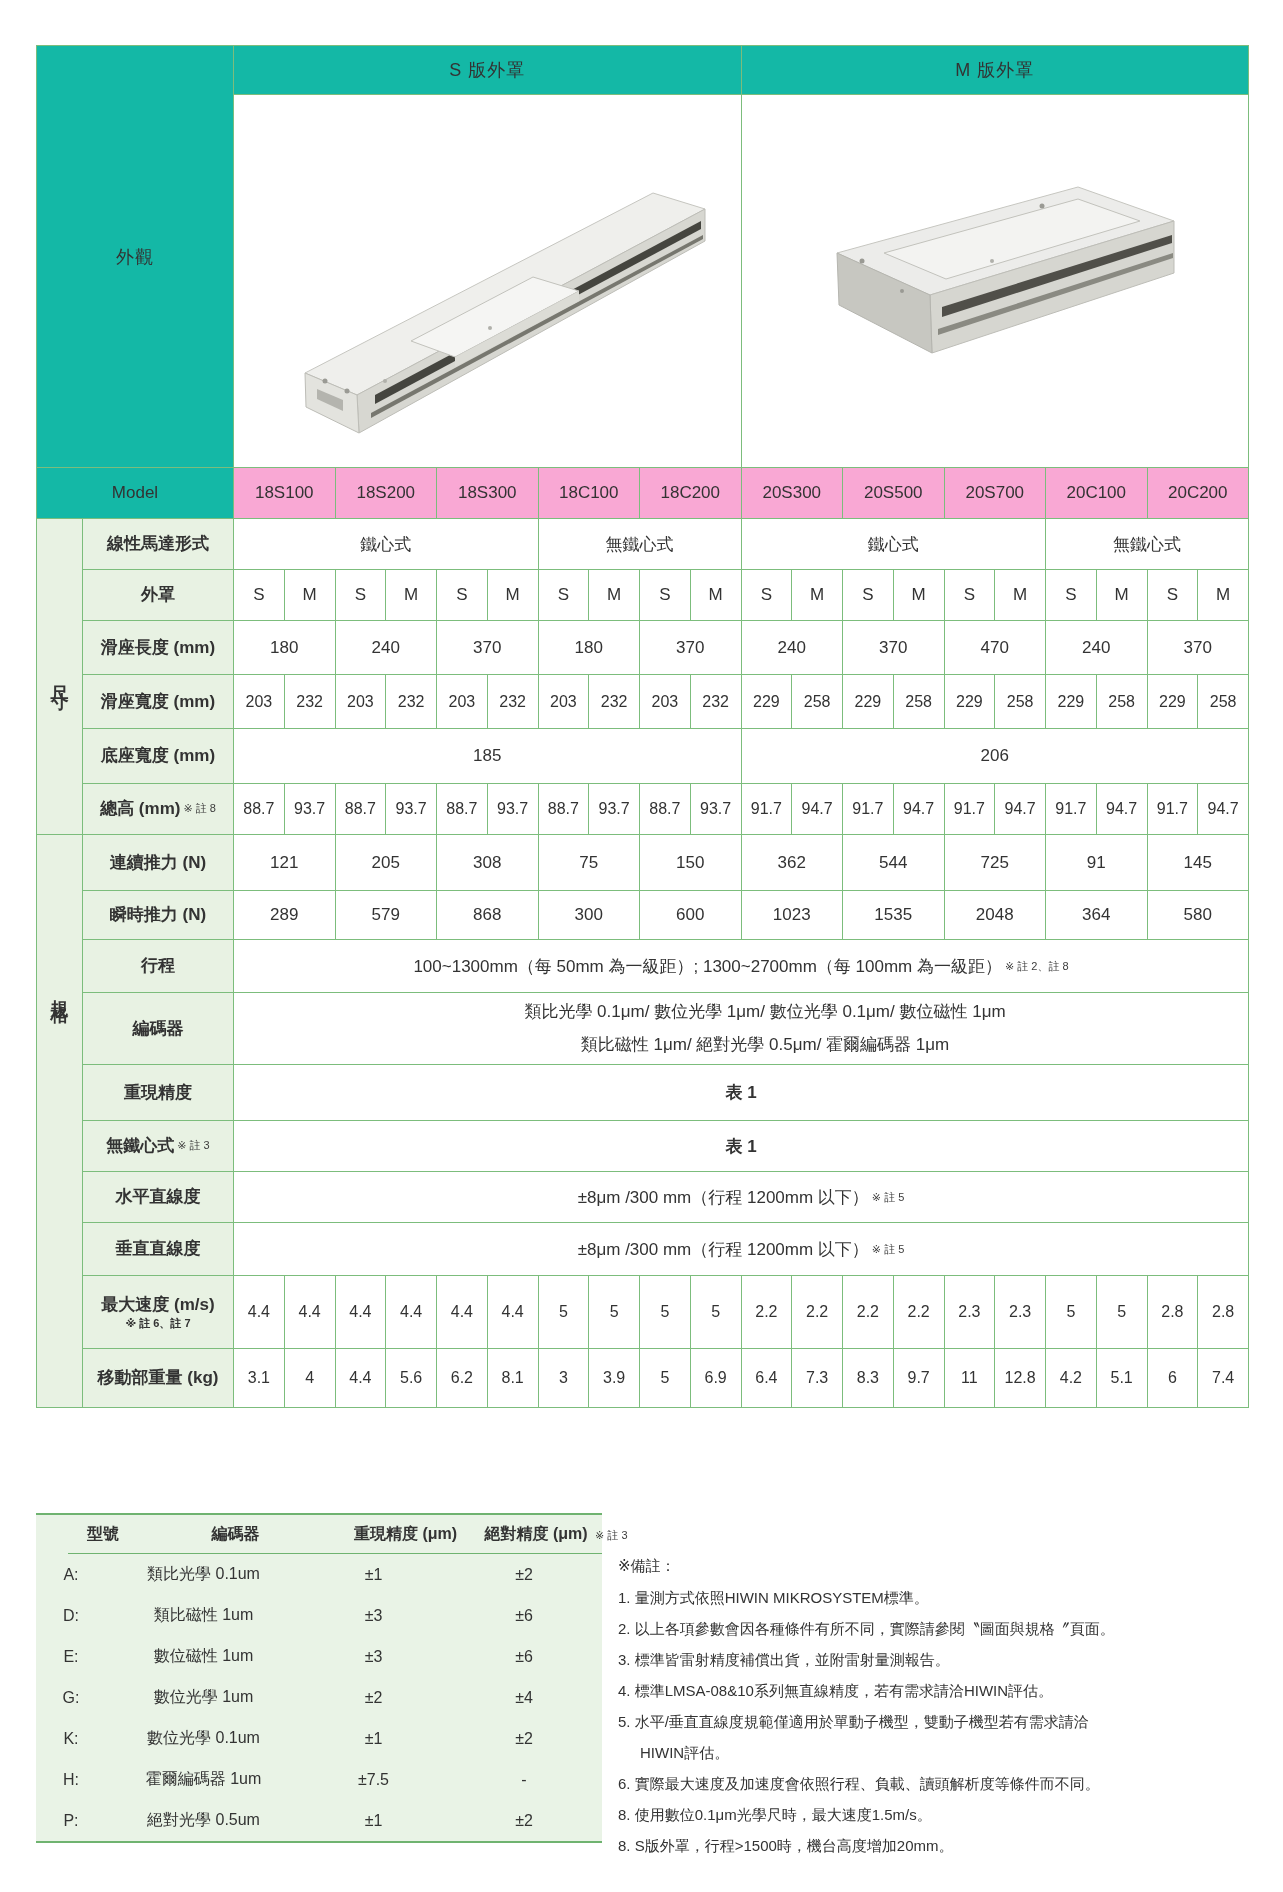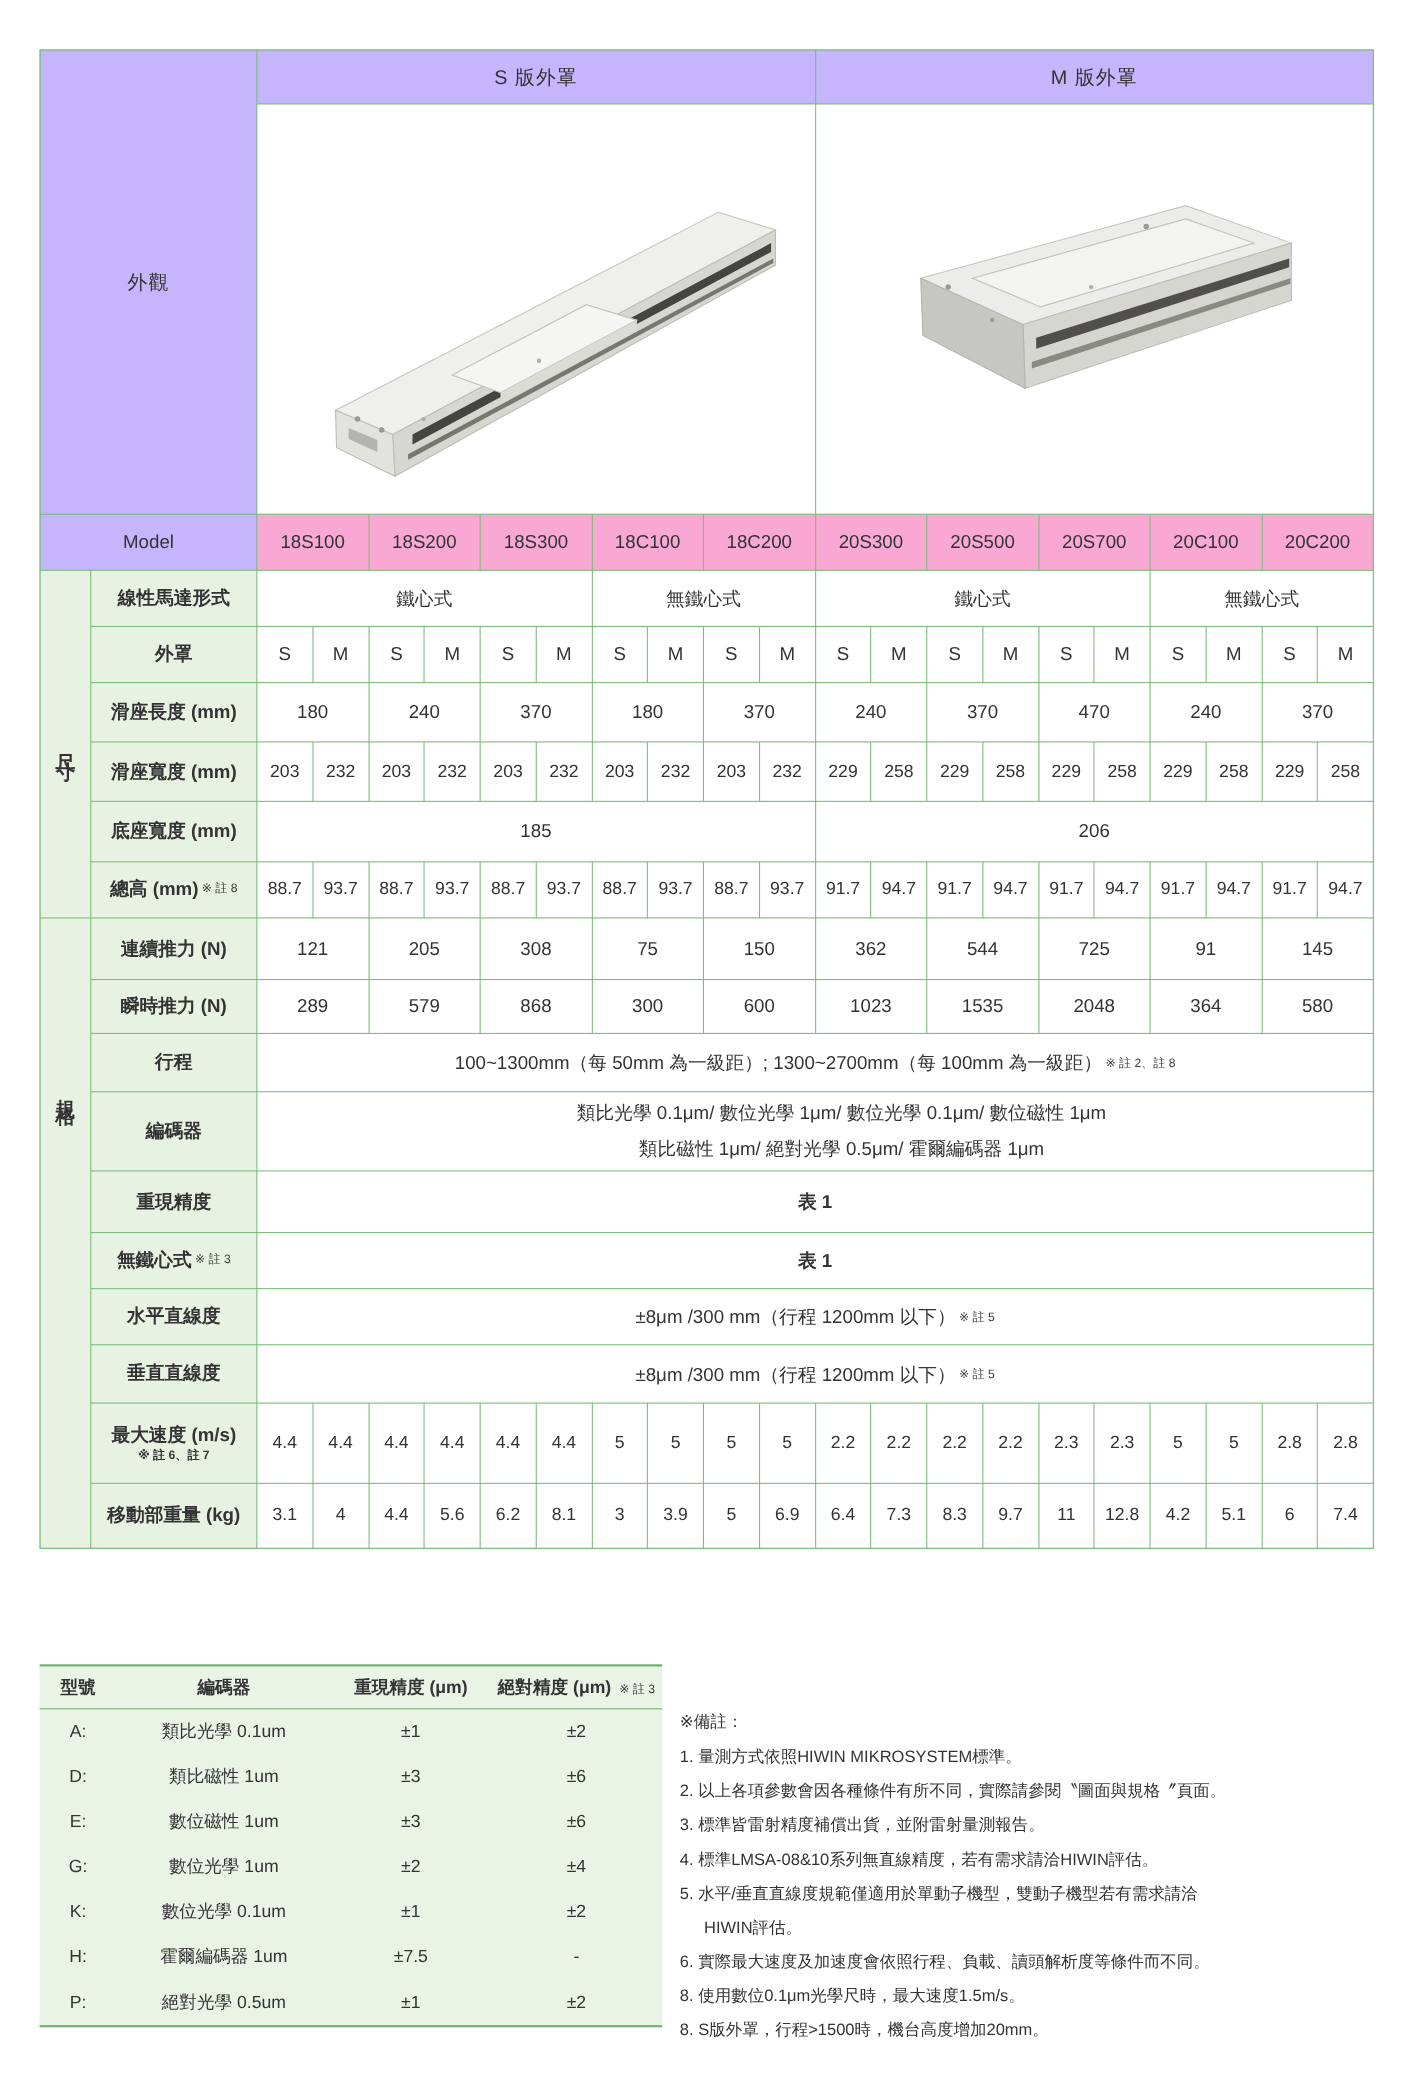--- a/index.html
+++ b/index.html
@@ -8,21 +8,21 @@
 
   
   .main-table{
     position:absolute;left:36px;top:45px;width:1211px;
     display:grid;
     grid-template-columns:45px 150px repeat(20,1fr);
     grid-template-rows:48px 372px 50px 50px 50px 53px 53px 54px 50px 55px 48px 52px 71px 55px 50px 50px 52px 72px 58px;
     gap:1px;background:#7cbd7c;border:1px solid #7cbd7c;
   }
   .main-table > div{min-width:0;}
-  .gcell{background:#c4b5fd;display:flex;align-items:center;justify-content:center;}
+  .gcell{background:#14b8a6;display:flex;align-items:center;justify-content:center;}
   .wcell{background:#ffffff;display:flex;align-items:center;justify-content:center;text-align:left;}
   .hcell{font-size:18px;font-weight:500;letter-spacing:1px;}
   .lcell{background:#e8f2e3;display:flex;flex-direction:column;align-items:center;justify-content:center;text-align:center;font-size:17px;font-weight:700;line-height:1.25;}
   .gutter{background:#e8f2e3;display:flex;align-items:center;justify-content:center;
     writing-mode:vertical-lr;text-orientation:upright;font-size:18px;font-weight:700;letter-spacing:6px;}
   .gutter.spec{align-items:center;justify-content:flex-start;padding-top:150px;}
   .photocell{background:#fff;display:flex;align-items:center;justify-content:center;overflow:hidden;}
   .vals{display:grid;gap:1px;background:#7cbd7c;}
   .cols20{grid-template-columns:repeat(20,1fr);}
   .cols10{grid-template-columns:repeat(10,1fr);}
@@ -31,21 +31,21 @@
   .bigval{font-size:17px;}
   .note{font-size:11px;font-weight:400;color:#3c3c3c;margin-left:3px;white-space:nowrap;}
   .lnote{font-size:11px;font-weight:700;margin-top:2px;}
   .enc-line{font-size:17px;font-weight:500;line-height:1.9;margin-left:48px;}
   .stroke-txt{font-size:17px;font-weight:500;}
 
   
   .enc-table{position:absolute;left:36px;top:1513px;width:566px;background:#e9f3e6;
     border-top:2px solid #6fb370;border-bottom:2px solid #6fb370;}
   .enc-row{display:grid;grid-template-columns:70px 195px 145px 156px;align-items:center;height:41px;text-align:center;}
-  .enc-head{height:38px;border-bottom:1.5px solid #6fb370;font-weight:700;font-size:16px;}
+  .enc-head{height:38px;border-bottom:1.5px solid #6fb370;font-weight:700;font-size:16px;margin-left:32px;}
   .enc-row > div{font-size:16px;}
   .enc-head > div{font-size:16px;}
 
   
   .notes{position:absolute;left:618px;top:1550px;width:648px;font-size:15px;color:#333;}
   .notes-title{line-height:32px;font-weight:400;}
   .note-item{line-height:31px;white-space:pre-line;padding-left:22px;text-indent:-22px;}
 
   svg{display:block;}
 </style>

